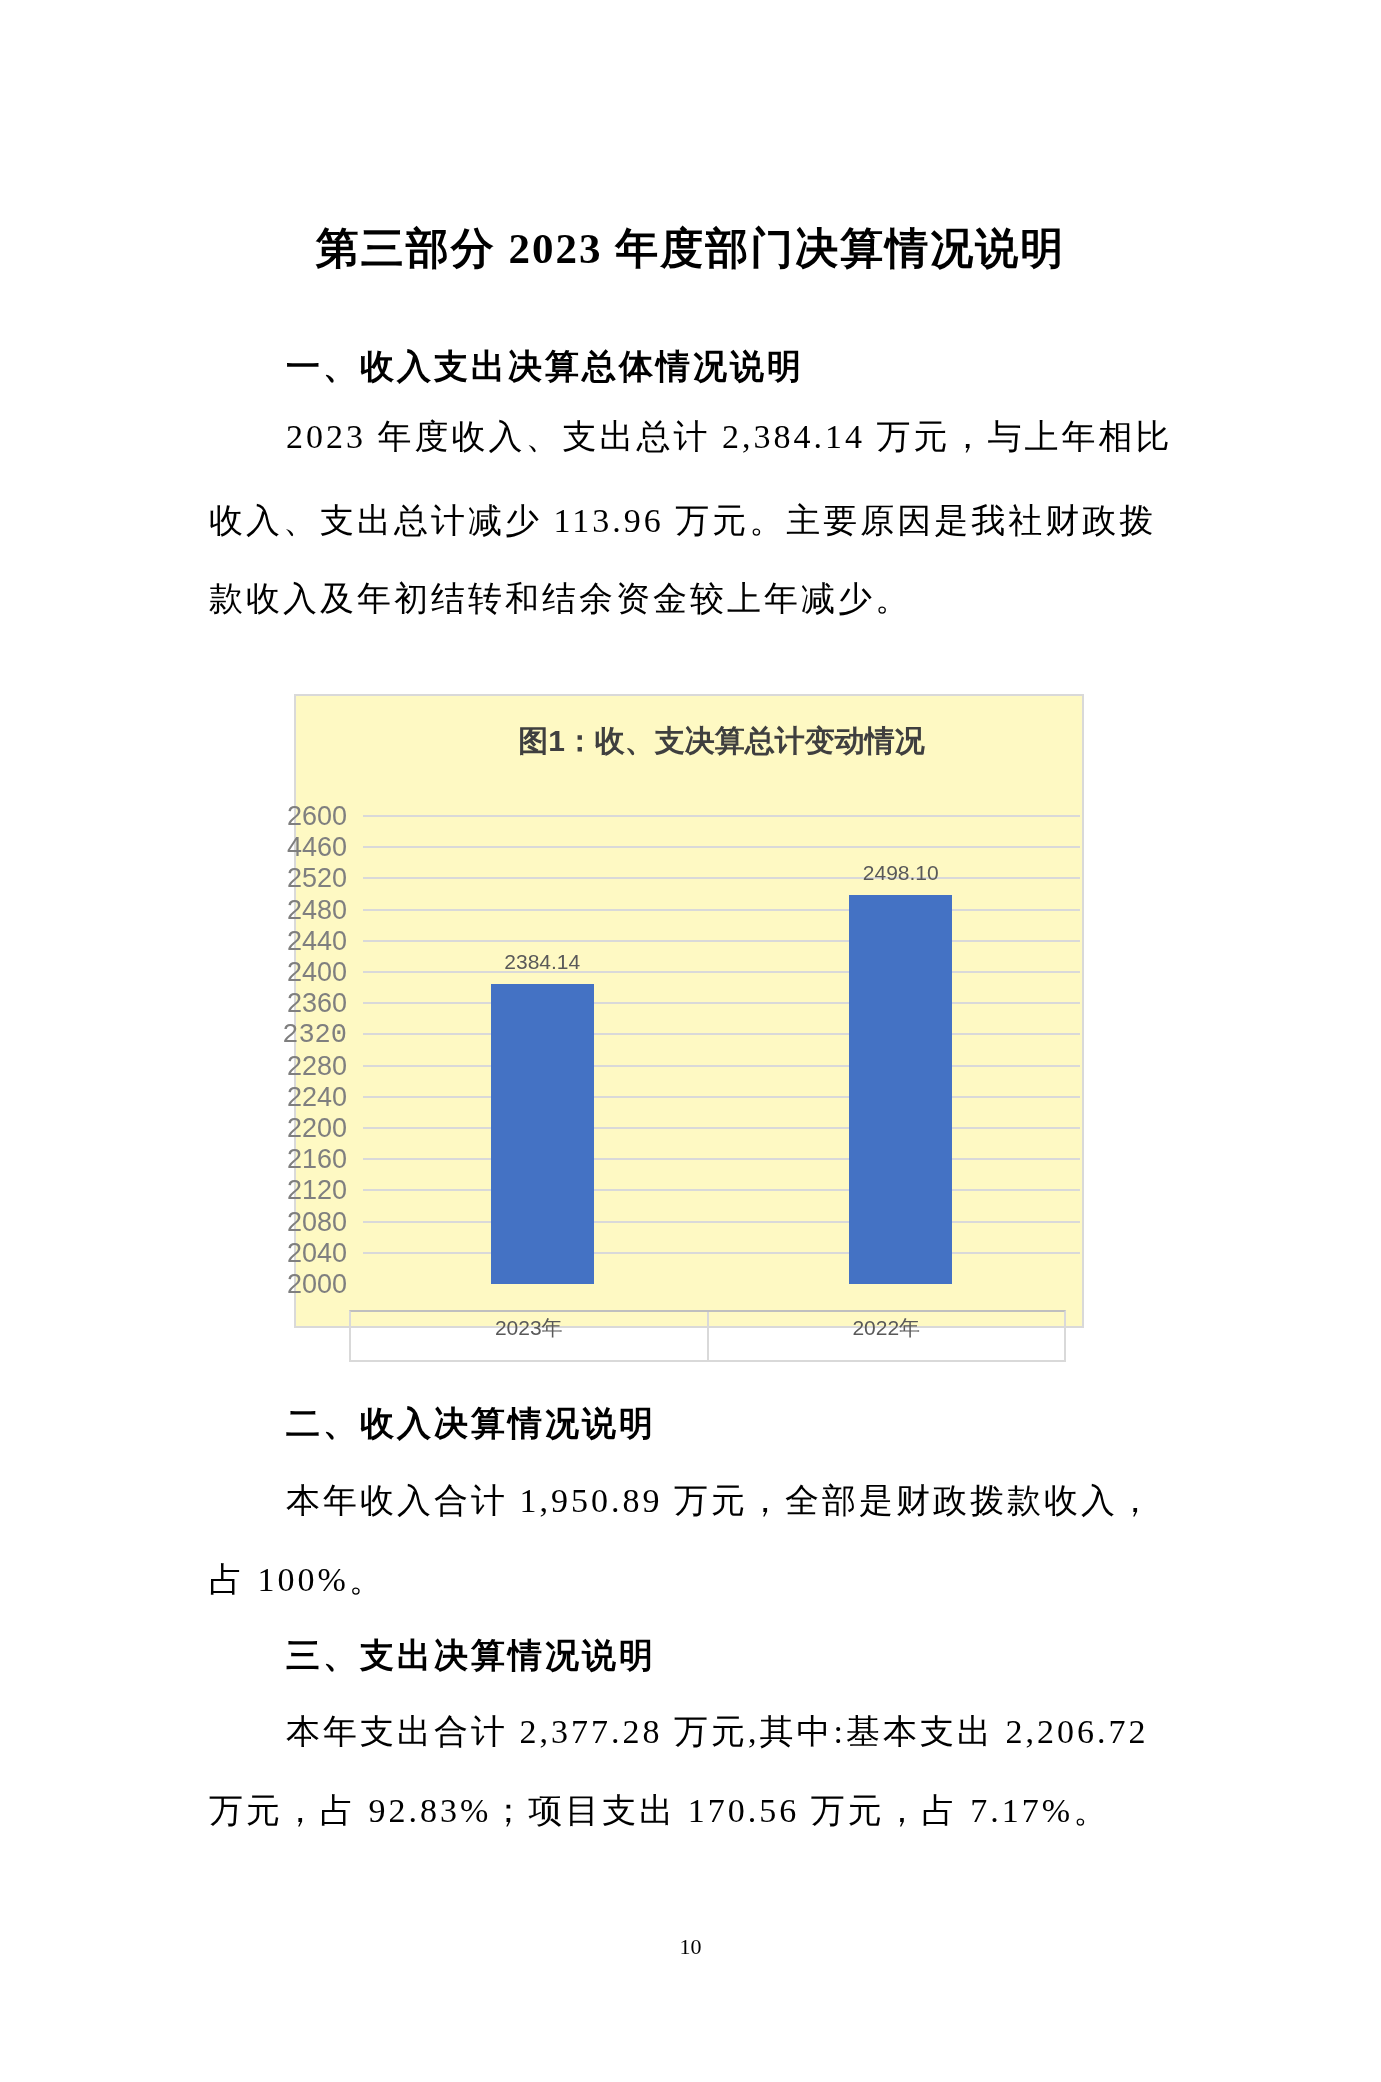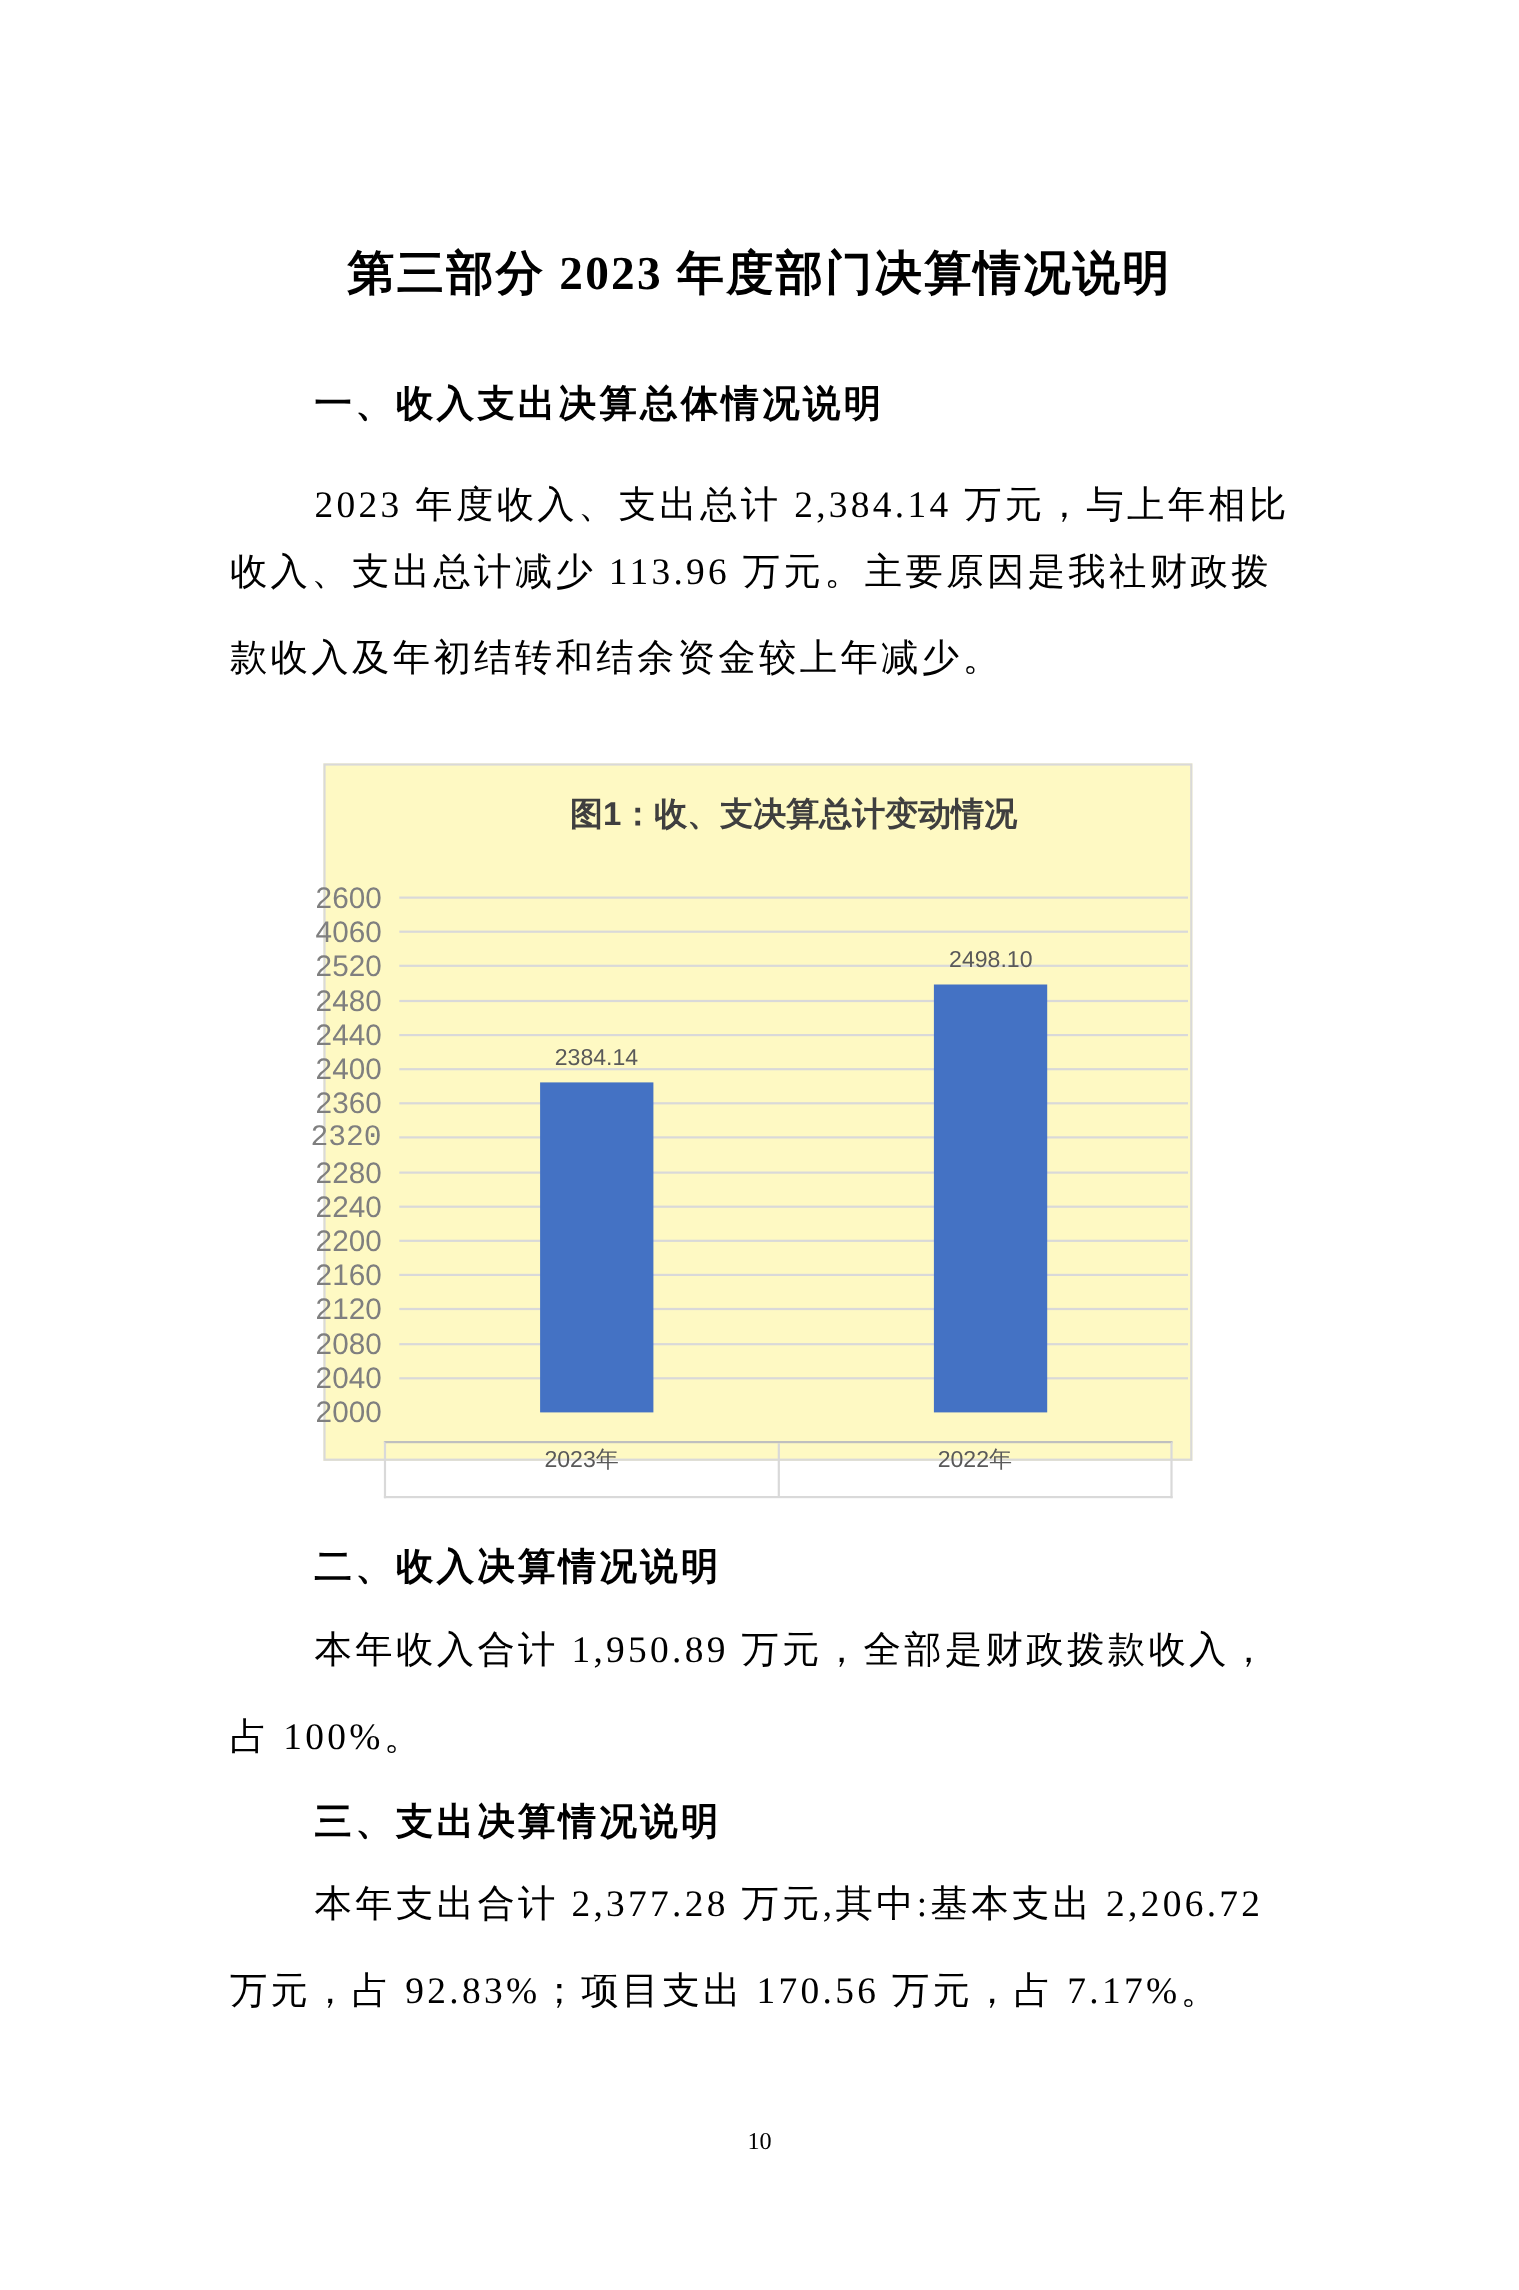--- a/index.html
+++ b/index.html
@@ -69,21 +69,21 @@
   }
 </style>
 </head>
 <body>
 
 <div class="page">
 
   <div class="doc-title">第三部分 2023 年度部门决算情况说明</div>
 
   <div class="sec-heading" style="top:344px;">一、收入支出决算总体情况说明</div>
-  <div class="body-line indent" style="top:440px;">2023 年度收入、支出总计 2,384.14 万元，与上年相比</div>
+  <div class="body-line indent" style="top:417px;">2023 年度收入、支出总计 2,384.14 万元，与上年相比</div>
   <div class="body-line noindent" style="top:501px;">收入、支出总计减少 113.96 万元。主要原因是我社财政拨</div>
   <div class="body-line noindent" style="top:579px;">款收入及年初结转和结余资金较上年减少。</div>
 
   <div class="chart-box">
     <div class="chart-title-wrap" style="color: rgb(63, 63, 63);">
       <div>图1：收、支决算总计变动情况</div>
     </div>
     <div class="plot" id="plot">
         <div class="ytick" style="top: 457px; color: rgb(127, 127, 127);">2000</div>
         <div class="gridline" style="top: 435.8px; border-top-color: rgb(217, 217, 217);"></div>
@@ -106,21 +106,21 @@
         <div class="ytick" style="top: 176.2px; color: rgb(127, 127, 127);">2360</div>
         <div class="gridline" style="top: 155px; border-top-color: rgb(217, 217, 217);"></div>
         <div class="ytick" style="top: 145px; color: rgb(127, 127, 127);">2400</div>
         <div class="gridline" style="top: 123.8px; border-top-color: rgb(217, 217, 217);"></div>
         <div class="ytick" style="top: 113.8px; color: rgb(127, 127, 127);">2440</div>
         <div class="gridline" style="top: 92.6px; border-top-color: rgb(217, 217, 217);"></div>
         <div class="ytick" style="top: 82.6px; color: rgb(127, 127, 127);">2480</div>
         <div class="gridline" style="top: 61.4px; border-top-color: rgb(217, 217, 217);"></div>
         <div class="ytick" style="top: 51.4px; color: rgb(127, 127, 127);">2520</div>
         <div class="gridline" style="top: 30.2px; border-top-color: rgb(217, 217, 217);"></div>
-        <div class="ytick" style="top: 20.2px; color: rgb(127, 127, 127);">4060</div>
+        <div class="ytick" style="top: 20.2px; color: rgb(127, 127, 127);">4460</div>
         <div class="gridline" style="top: -1px; border-top-color: rgb(217, 217, 217);"></div>
         <div class="ytick" style="top: -11px; color: rgb(127, 127, 127);">2600</div>
         <div class="bar" style="left: 127.75px; height: 299.629px; background: rgb(68, 114, 196);"></div>
         <div class="bar-label" style="left: 99.25px; top: 134.371px; color: rgb(89, 89, 89);">2384.14</div>
         <div class="bar" style="left: 486.25px; height: 388.518px; background: rgb(68, 114, 196);"></div>
         <div class="bar-label" style="left: 457.75px; top: 45.482px; color: rgb(89, 89, 89);">2498.10</div>
       </div>
     <div class="xaxis" id="xaxis">
         <div class="xcell">2023年</div>
         <div class="xcell">2022年</div>

